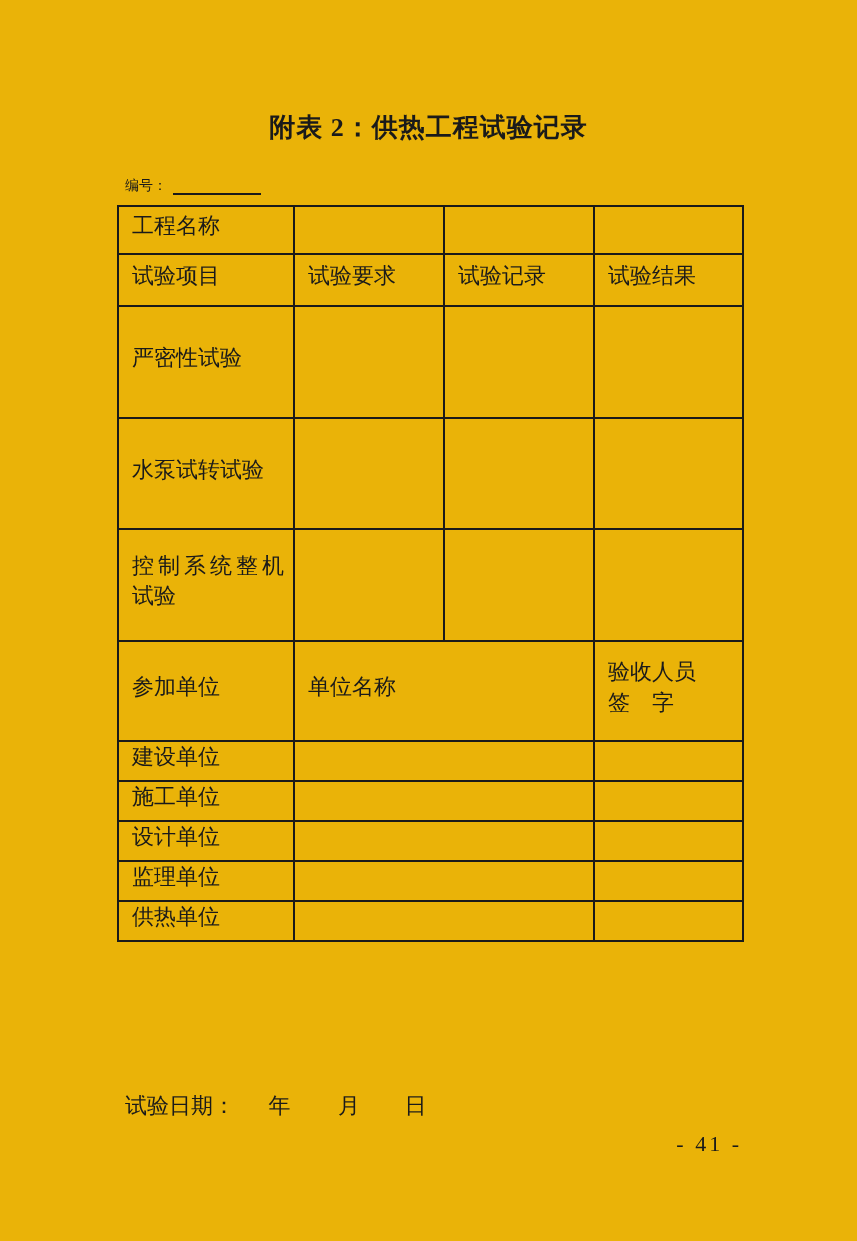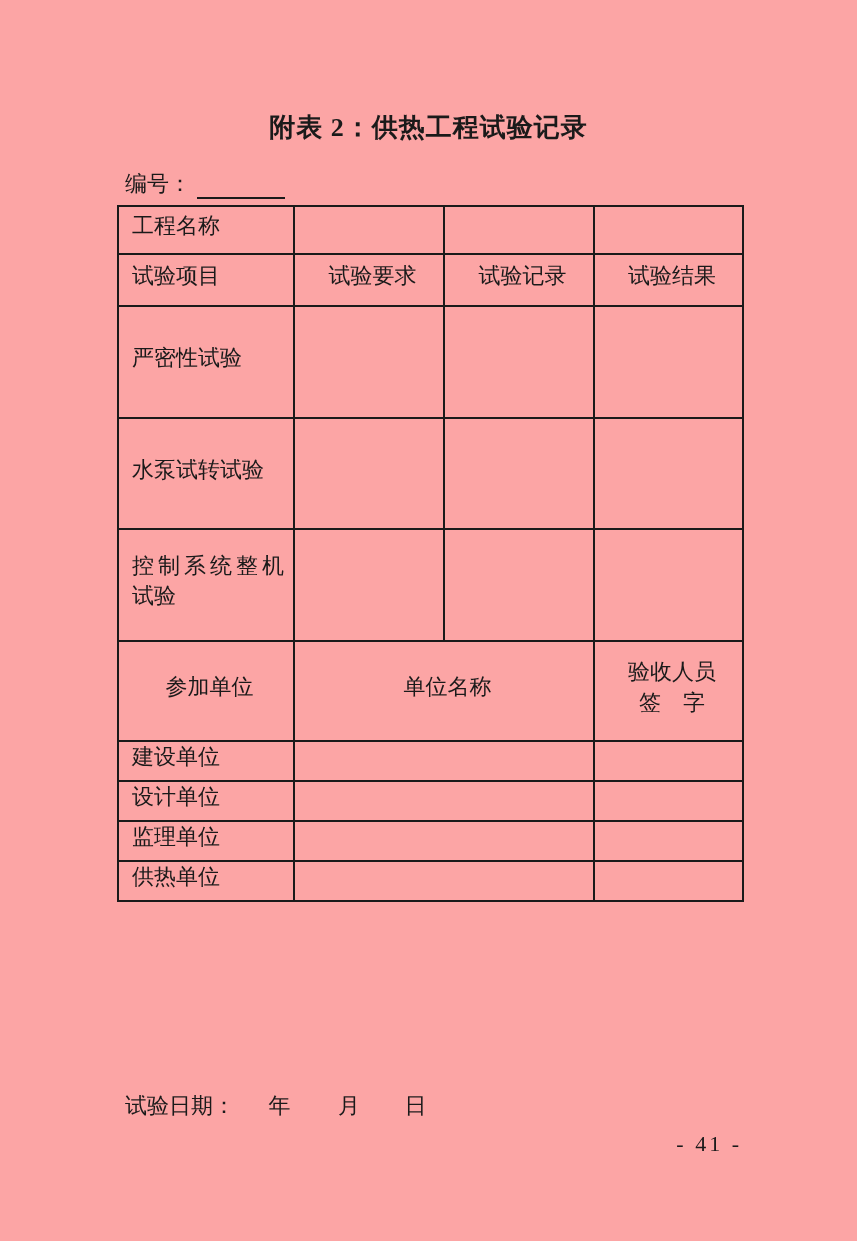--- a/index.html
+++ b/index.html
@@ -3,29 +3,29 @@
 <meta charset="utf-8">
 <style>
   html, body { margin: 0; padding: 0; }
   body {
     width: 857px; height: 1241px;
     background: #ffffff;
     font-family: "Liberation Serif", "DejaVu Serif", serif;
     color: #1a1a1a;
     overflow: hidden;
   }
-  .page { position: relative; width: 857px; height: 1241px; background: #fca5a5; }
+  .page { position: relative; width: 857px; height: 1241px; background: #eab308; }
 
   .title {
     position: absolute; left: 0; right: 0; top: 110px;
     margin: 0; text-align: center;
     font-size: 26px; font-weight: bold; letter-spacing: 1px;
   }
 
-  .serial { position: absolute; left: 125px; top: 169px; font-size: 22px; }
+  .serial { position: absolute; left: 125px; top: 169px; font-size: 14px; }
   .serial .blank {
     display: inline-block; width: 88px; height: 24px;
     border-bottom: 2px solid #1a1a1a; margin-left: 6px;
     vertical-align: bottom;
   }
 
   table.record {
     position: absolute; left: 117px; top: 205px;
     width: 625px; border-collapse: collapse; table-layout: fixed;
   }
@@ -36,21 +36,21 @@
     padding: 0 6px 8px 13px;
     overflow: hidden;
   }
   tr.r1 { height: 48px; }
   tr.r2 { height: 52px; }
   tr.r3, tr.r4, tr.r6 { height: 112px; margin-left: 16px; }
   tr.r5 { height: 111px; }
   tr.r7 { height: 100px; }
   tr.ru { height: 40px; }
 
-  td.c { text-align: center; padding: 0 4px; }
+  td.c { padding: 0 4px; }
   td.top { vertical-align: top; padding-top: 8px; }
   td.unit { padding-left: 31px; }
   .just { letter-spacing: 4px; white-space: nowrap; }
   td.c div { line-height: 31px; }
 
   .footer-date { position: absolute; left: 125px; top: 1091px; font-size: 22px; }
   .footer-date .yr { margin-left: 28px; }
   .footer-date .mo { margin-left: 42px; }
   .footer-date .dy { margin-left: 39px; }
 
@@ -118,20 +118,25 @@
           <div>验收人员</div>
           <div>签　字</div>
         </td>
       </tr>
       <tr class="ru">
         <td class="unit">建设单位</td>
         <td colspan="2"></td>
         <td></td>
       </tr>
       <tr class="ru">
+        <td class="unit">施工单位</td>
+        <td colspan="2"></td>
+        <td></td>
+      </tr>
+      <tr class="ru">
         <td class="unit">设计单位</td>
         <td colspan="2"></td>
         <td></td>
       </tr>
       <tr class="ru">
         <td class="unit">监理单位</td>
         <td colspan="2"></td>
         <td></td>
       </tr>
       <tr class="ru">

